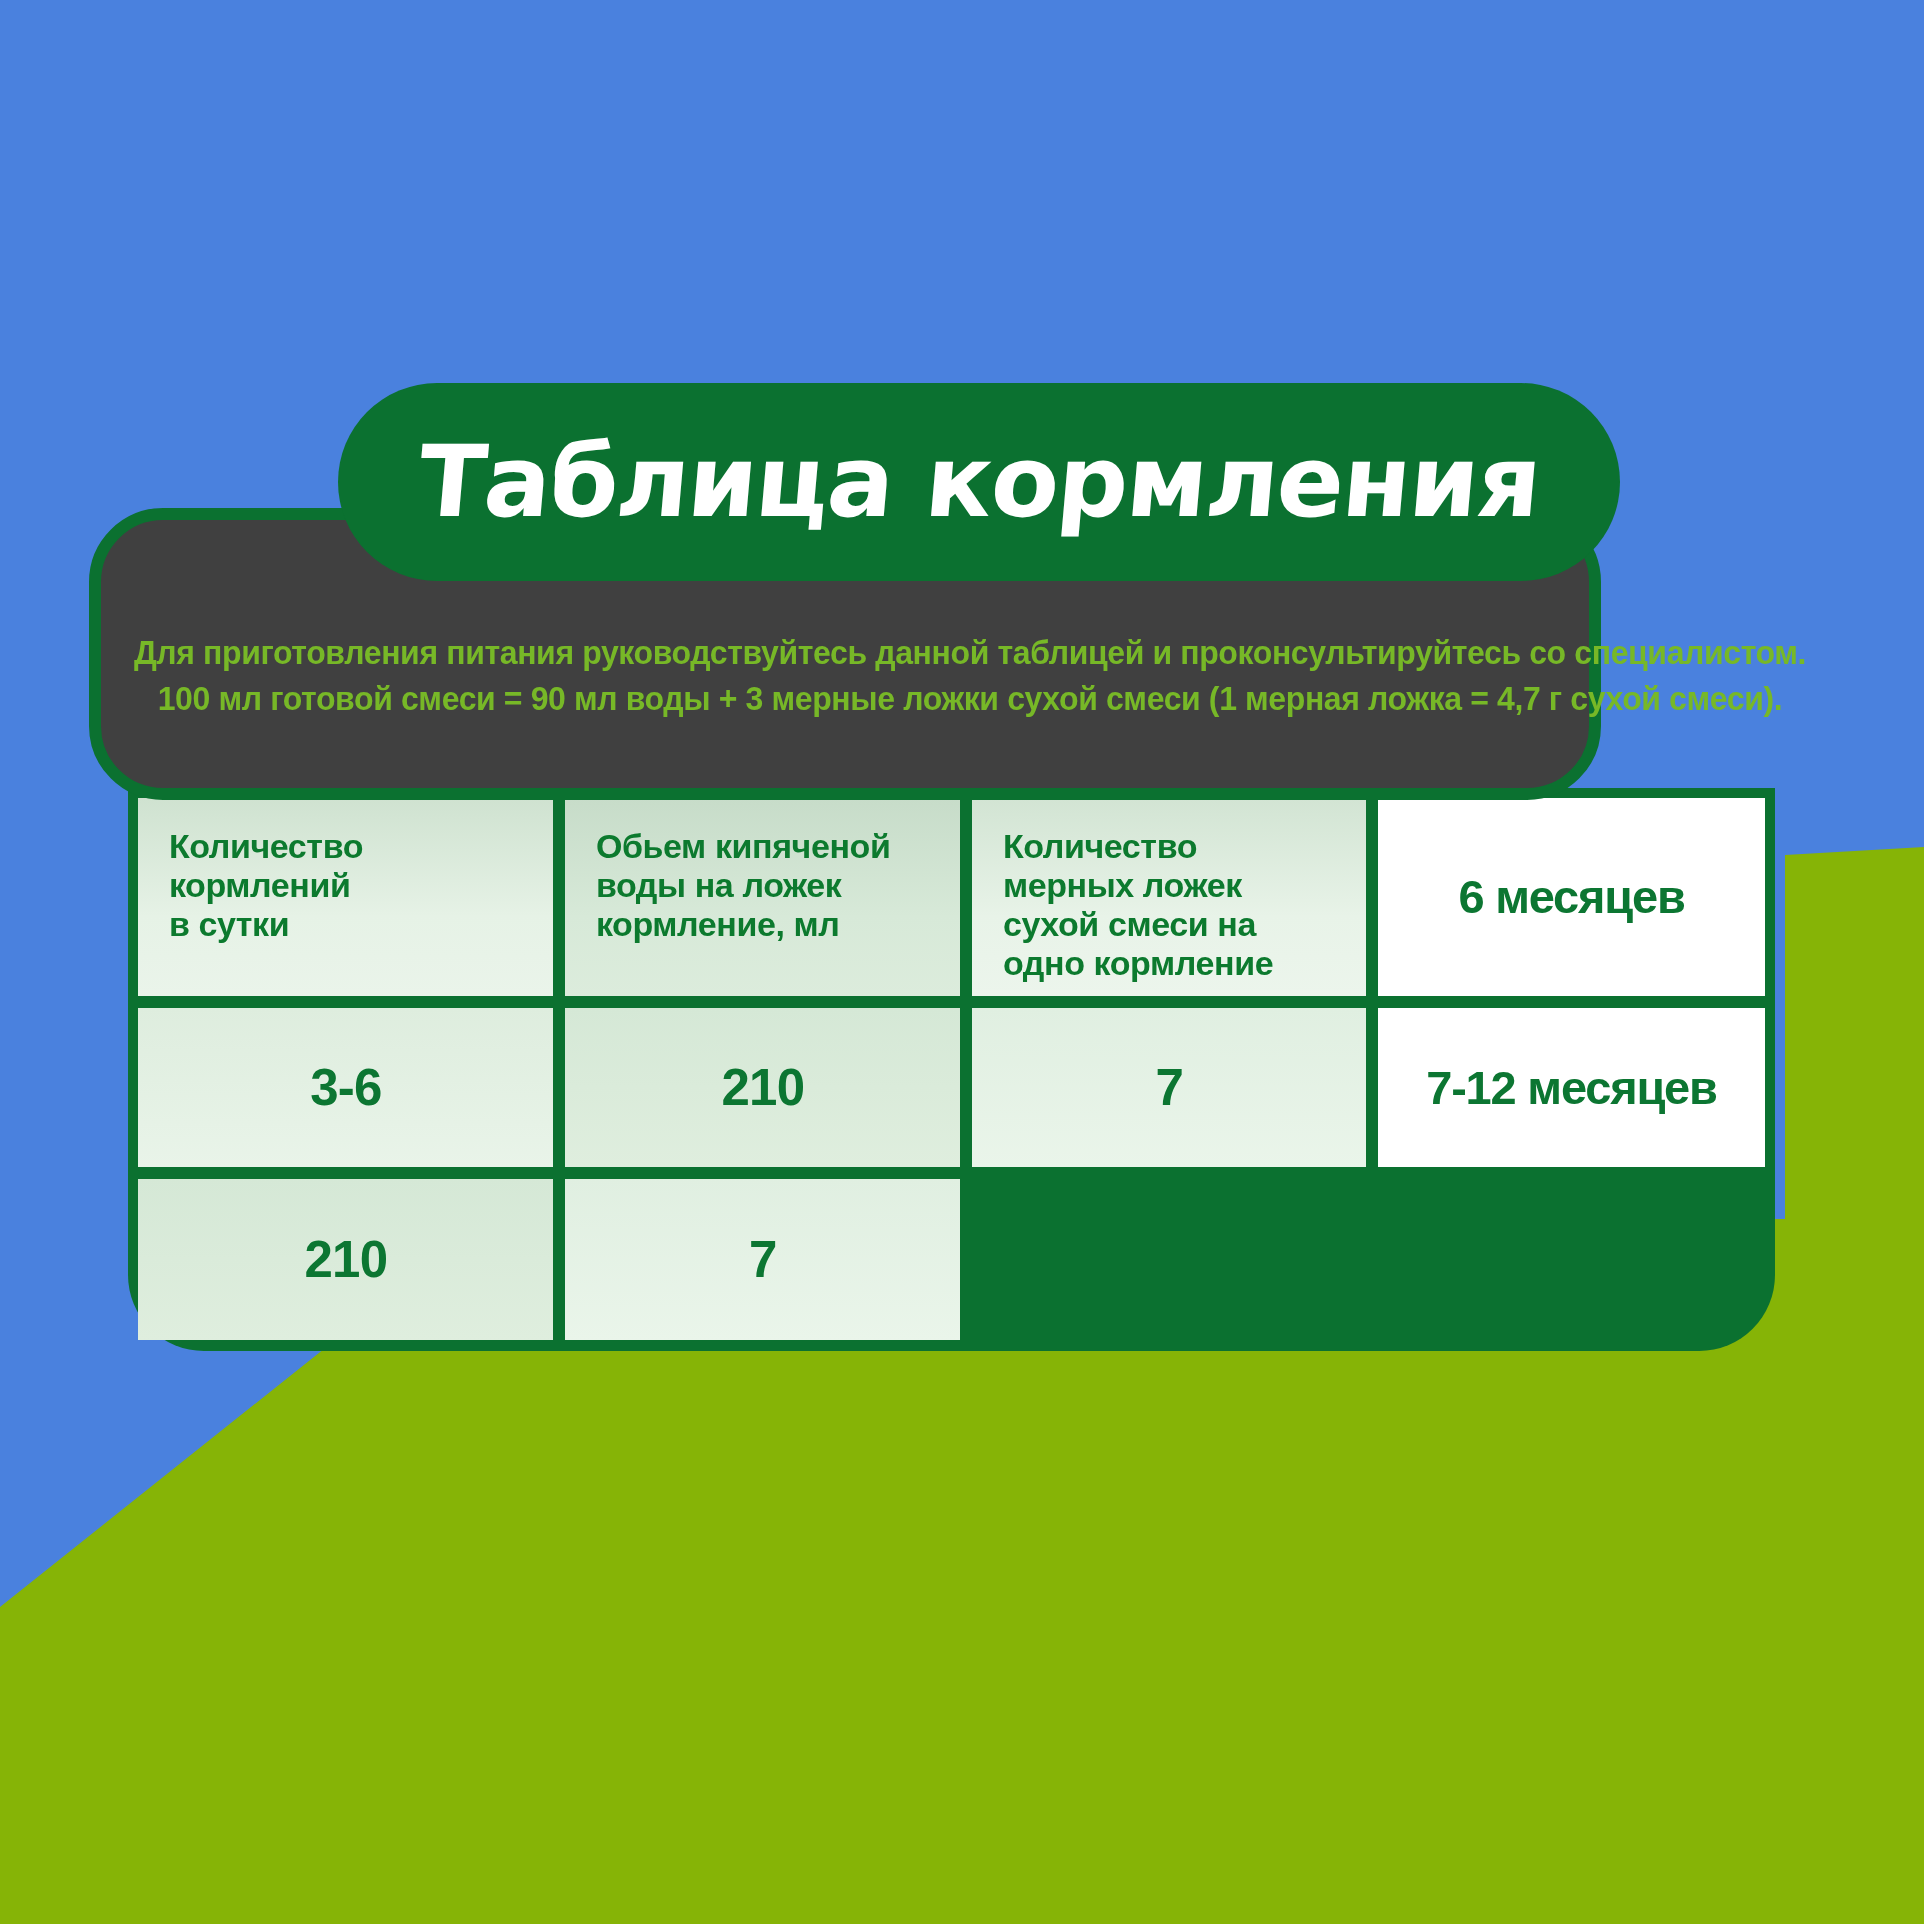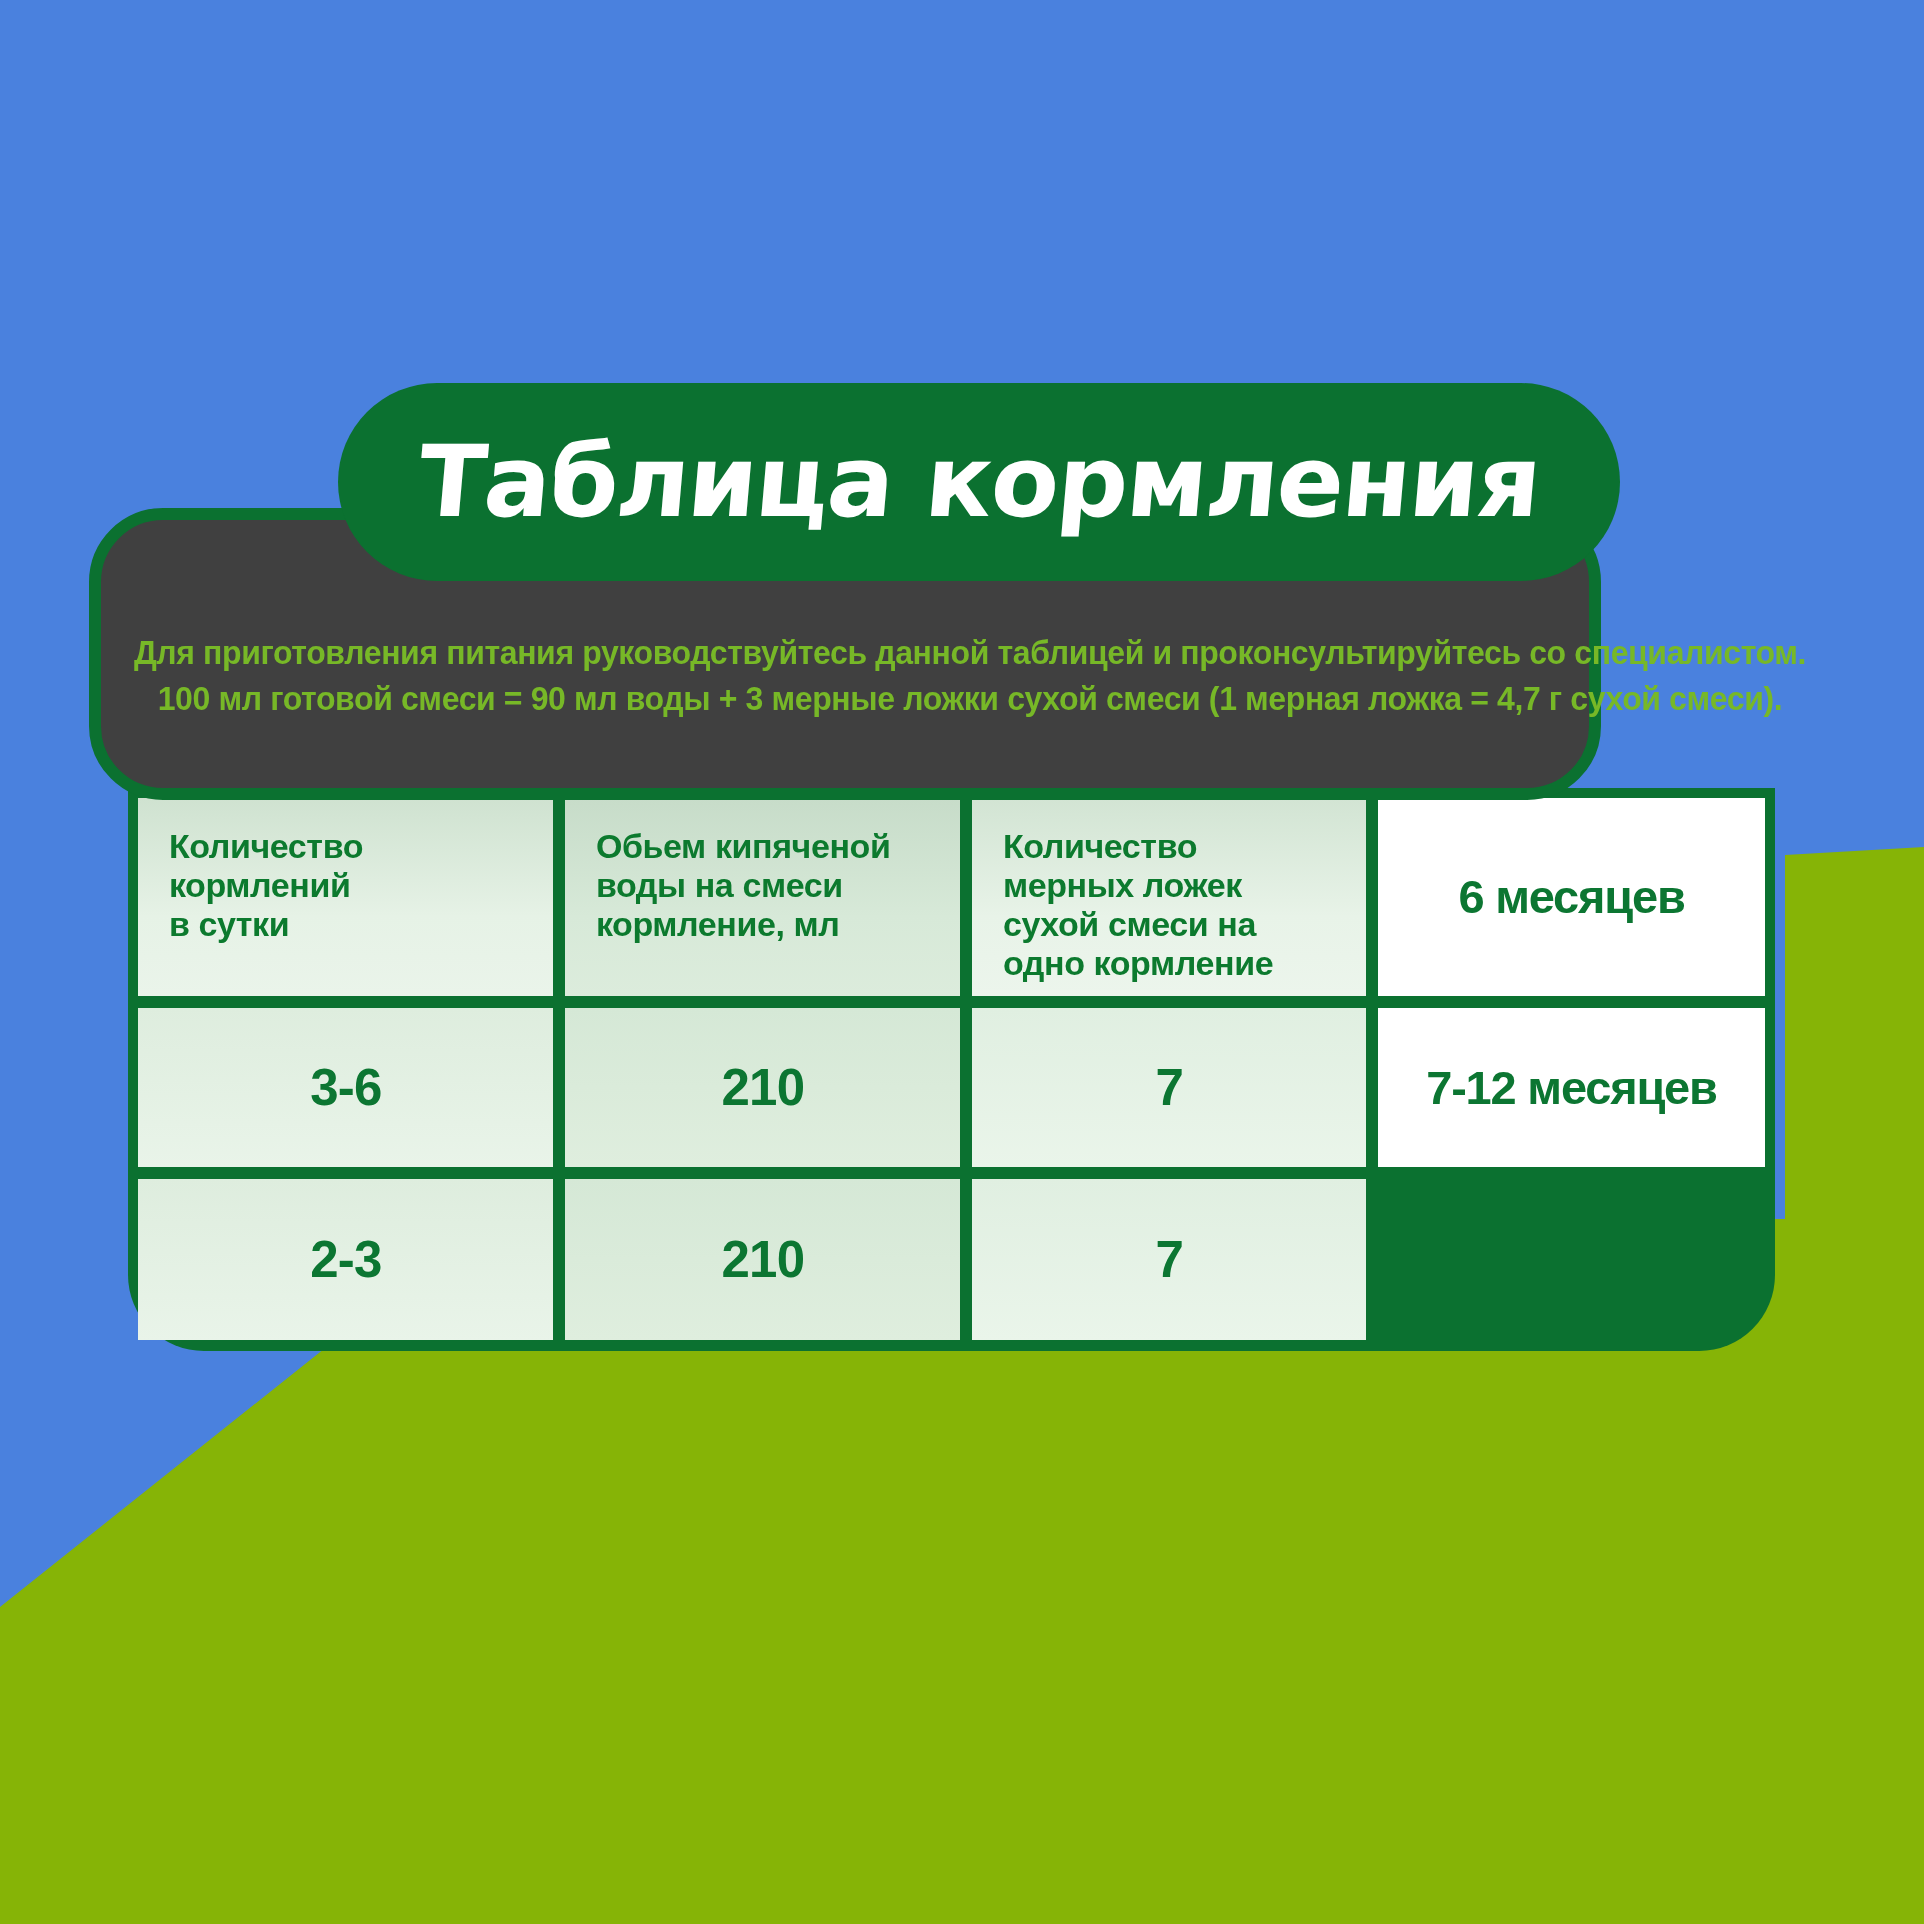--- a/index.html
+++ b/index.html
@@ -151,34 +151,33 @@
 <div class="stage">
 
   <div class="green-shape"></div>
 
   <div class="tableframe">
 
     <div class="cell head bg-h2">Количество
 кормлений
 в сутки</div>
     <div class="cell head bg-h3">Обьем кипяченой
-воды на смеси
+воды на ложек
 кормление, мл</div>
     <div class="cell head bg-h4">Количество
 мерных ложек
 сухой смеси на
 одно кормление</div>
 
     <div class="cell data data-age bg-white">6 месяцев</div>
     <div class="cell data data-num bg-c2">3-6</div>
     <div class="cell data data-num bg-c3">210</div>
     <div class="cell data data-num bg-c4">7</div>
 
     <div class="cell data data-age bg-white">7-12 месяцев</div>
-    <div class="cell data data-num bg-c2">2-3</div>
     <div class="cell data data-num bg-c3">210</div>
     <div class="cell data data-num bg-c4">7</div>
   </div>
 
   <div class="card">
     <div class="subtitle">Для приготовления питания руководствуйтесь данной таблицей и проконсультируйтесь со специалистом.
 100 мл готовой смеси = 90 мл воды + 3 мерные ложки сухой смеси (1 мерная ложка = 4,7 г сухой смеси).</div>
   </div>
 
   <div class="banner">

